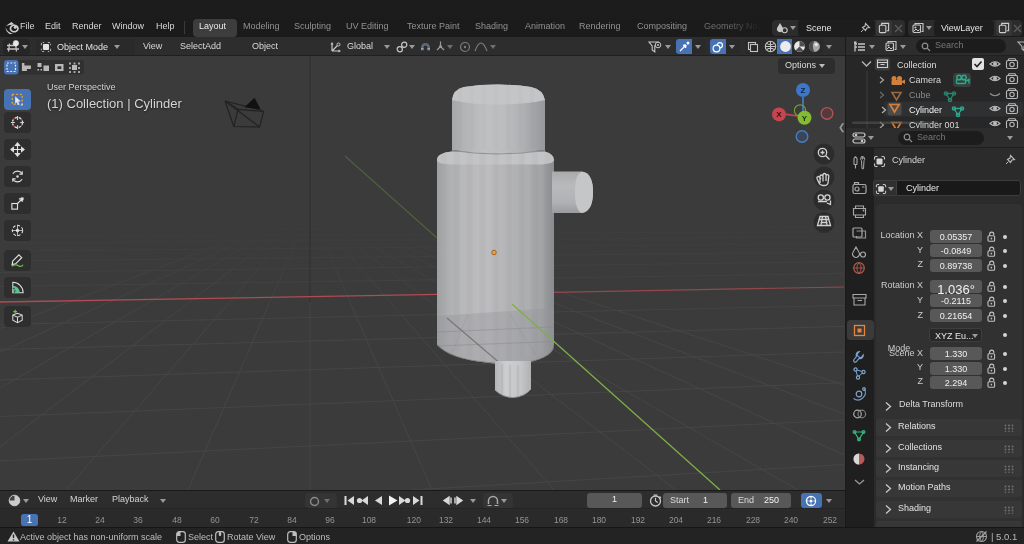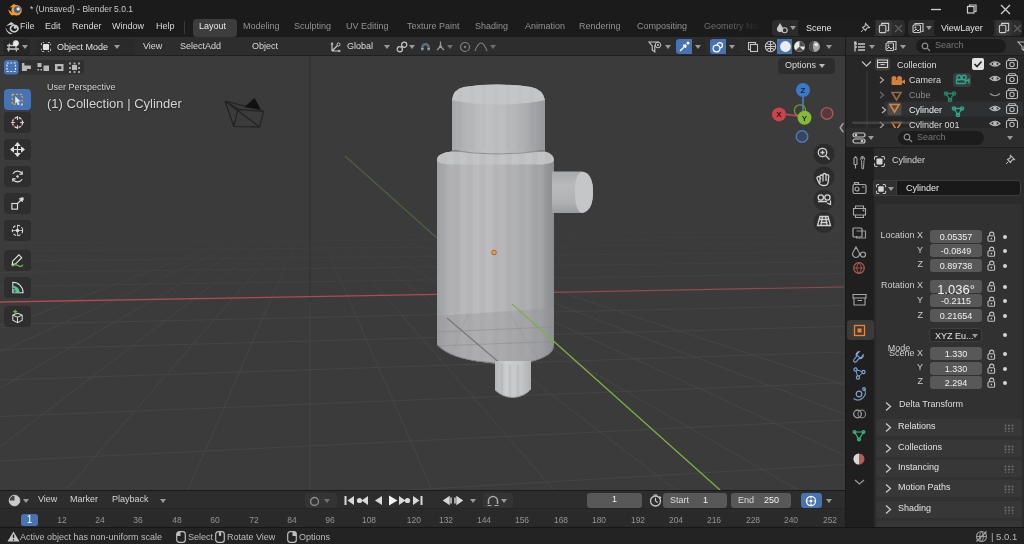--- a/index.html
+++ b/index.html
@@ -18,36 +18,20 @@
 .tab{color:#919191;white-space:nowrap}
 .caret{display:inline-block;width:0;height:0;border-left:3px solid transparent;border-right:3px solid transparent;border-top:4px solid #9a9a9a;vertical-align:middle}
 .fld{background:#585858;border-radius:3px;color:#f0f0f0;text-align:center;font-size:9px}
 .tb{position:absolute;left:0;width:27px;height:21px;background:#2c2c2ce0;border-radius:4px}
 .tb svg{width:15px;height:15px;margin:3px auto 0;display:block}
 .tb.act{background:#4772b3}
 .tb:nth-child(2){top:23px}
 </style></head>
 <body>
 <div id="app">
-<div class="abs" id="titlebar">
- <svg class="abs" style="left:8px;top:2px" width="15" height="15" viewBox="0 0 15 15">
-  <path d="M1.5,5.5 L6,1.8 L9,4.5 Z" fill="#ff9822"></path>
-  <circle cx="8.6" cy="8.2" r="5.2" fill="#ff9822"></circle>
-  <circle cx="9.3" cy="7.6" r="3.4" fill="#2b65a0"></circle>
-  <circle cx="10.2" cy="6.9" r="1.7" fill="#e8e8e8"></circle>
-  <path d="M0.5,7.5 Q4,11.5 8,12.5 L4,13.5 Q0.5,11 0.5,7.5Z" fill="#ff9822"></path>
- </svg>
- <div class="abs" style="left:30px;top:4px;color:#c9c9c9;font-size:8.5px">* (Unsaved) - Blender 5.0.1</div>
- <svg class="abs" style="left:930px;top:4px" width="90" height="11" viewBox="0 0 90 11">
-  <line x1="1" y1="5.5" x2="11" y2="5.5" stroke="#cfcfcf" stroke-width="1.3"></line>
-  <rect x="37.5" y="2.5" width="6.5" height="6.5" fill="none" stroke="#cfcfcf" stroke-width="1.2"></rect>
-  <path d="M39.5,2.5 v-1.5 h6.5 v6.5 h-1.5" fill="none" stroke="#cfcfcf" stroke-width="1.2"></path>
-  <path d="M71,1 l9,9 M80,1 l-9,9" stroke="#cfcfcf" stroke-width="1.3"></path>
- </svg>
-</div>
 <div class="abs" id="topbar">
  <svg class="abs" style="left:5px;top:3px" width="15" height="14" viewBox="0 0 15 14">
   <path d="M9.2,3.4 a4.6,4.1 0 1 0 0.01,0 M9.2,4.9 a2.9,2.6 0 1 1 -0.01,0" fill="#cecece" fill-rule="evenodd"></path>
   <circle cx="10.2" cy="6.3" r="1.5" fill="#cecece"></circle>
   <path d="M0.8,4.9 L6.4,0.9 L9.6,3.4 L4.8,3.9 Z" fill="#cecece"></path>
   <path d="M0.4,6.2 Q2.6,11.3 7.8,12.6 L5,13.2 Q1.2,11.3 0.4,6.2Z" fill="#cecece"></path>
  </svg>
  <div style="position:absolute;left:0;top:3px;height:19px">
   <span class="abs" style="left:20px">File</span>
         <span class="abs" style="left:45px">Edit</span>

